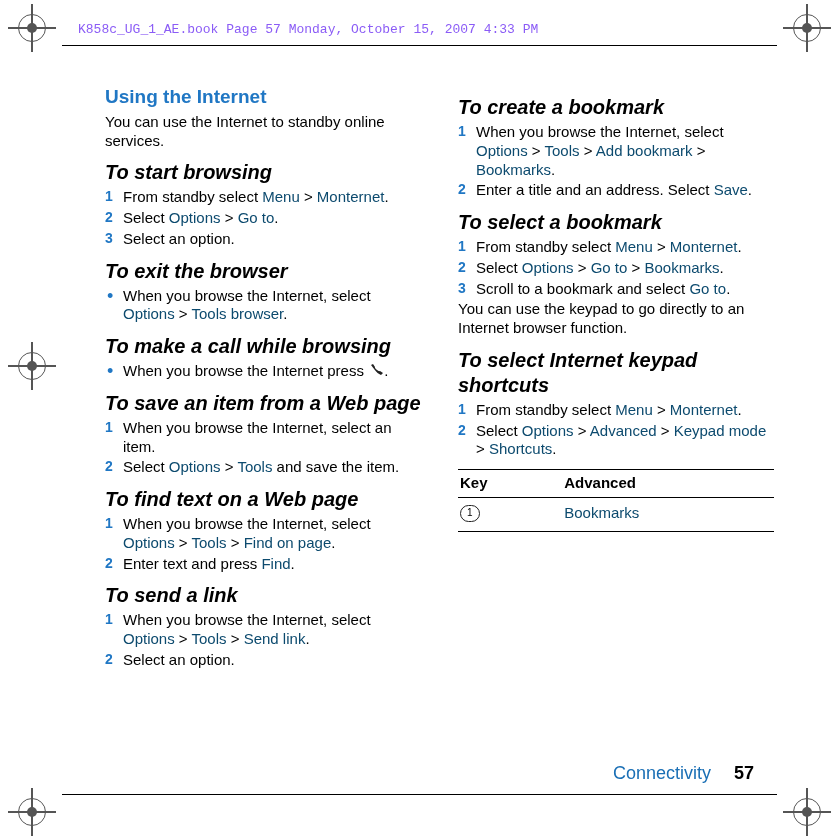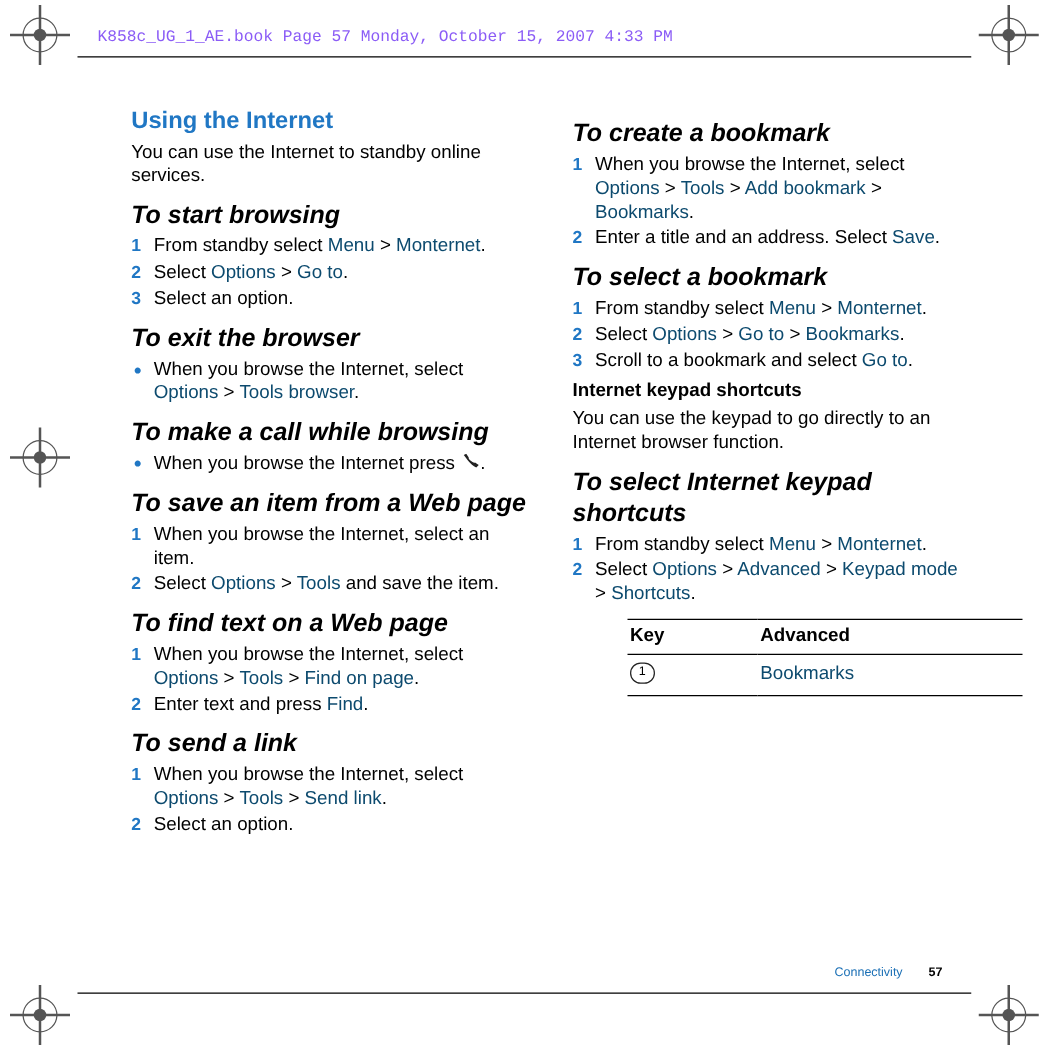--- a/index.html
+++ b/index.html
@@ -40,21 +40,21 @@
       top: 22px;
       left: 78px;
       font-family: "Courier New", monospace;
       font-size: 13px;
       color: #8b5cf6;
     }
     .footer-text {
       position: absolute;
       bottom: 56px;
       right: 85px;
-      font-size: 10px;
+      font-size: 18px;
       color: #000;
     }
     .footer-section { color: #1a6fb5; margin-right: 18px; }
 
     .content {
       position: absolute;
       top: 85px;
       left: 105px;
       right: 65px;
       bottom: 100px;
@@ -71,21 +71,21 @@
     ol li .num { position: absolute; left: 0; color: #2077c4; font-weight: bold; font-size:14px;}
     ul { list-style: none; padding-left: 0; }
     ul li { position: relative; padding-left: 18px; margin-bottom: 2px; }
     ul li::before { content: "•"; position: absolute; left: 2px; color: #2077c4; font-size: 18px; line-height: 1; }
     .ui { color: #0c4a6e; }
     .phone-icon {
       display: inline-block;
       line-height:1;
       vertical-align: middle;
     }
-    table.shortcut { width: 100%; border-collapse: collapse; font-size: 15px; margin-top: 10px; margin-left: 44px; }
+    table.shortcut { width: 100%; border-collapse: collapse; font-size: 15px; margin-top: 10px; }
     table.shortcut th { text-align: left; border-bottom: 1px solid #000; border-top: 1px solid #000; padding: 4px 2px; font-weight: bold; }
     table.shortcut td { border-bottom: 1px solid #000; padding: 6px 2px 8px 2px; vertical-align: top; }
     .key-icon {
       display: inline-block;
       border: 1.2px solid #222;
       border-radius: 10px;
       font-size: 10px;
       line-height: 1;
       padding: 2px 6px 3px 6px;
       vertical-align: middle;
@@ -183,21 +183,20 @@
       <li><span class="num">2</span><span>Enter a title and an address. Select </span><span class="ui">Save</span><span>.</span></li>
     </ol>
 
     <div class="sub-title">To select a bookmark</div>
     <ol>
       <li><span class="num">1</span><span>From standby select </span><span class="ui">Menu</span><span> &gt; </span><span class="ui">Monternet</span><span>.</span></li>
       <li><span class="num">2</span><span>Select </span><span class="ui">Options</span><span> &gt; </span><span class="ui">Go to</span><span> &gt; </span><span class="ui">Bookmarks</span><span>.</span></li>
       <li><span class="num">3</span><span>Scroll to a bookmark and select </span><span class="ui">Go to</span><span>.</span></li>
     </ol>
 
-    <div class="sub-heading">Internet keypad shortcuts</div>
     <p>You can use the keypad to go directly to an Internet browser function.</p>
 
     <div class="sub-title">To select Internet keypad shortcuts</div>
     <ol>
       <li><span class="num">1</span><span>From standby select </span><span class="ui">Menu</span><span> &gt; </span><span class="ui">Monternet</span><span>.</span></li>
       <li><span class="num">2</span><span>Select </span><span class="ui">Options</span><span> &gt; </span><span class="ui">Advanced</span><span> &gt; </span><span class="ui">Keypad mode</span><span> &gt; </span><span class="ui">Shortcuts</span><span>.</span></li>
     </ol>
 
     <table class="shortcut">
       <thead>

